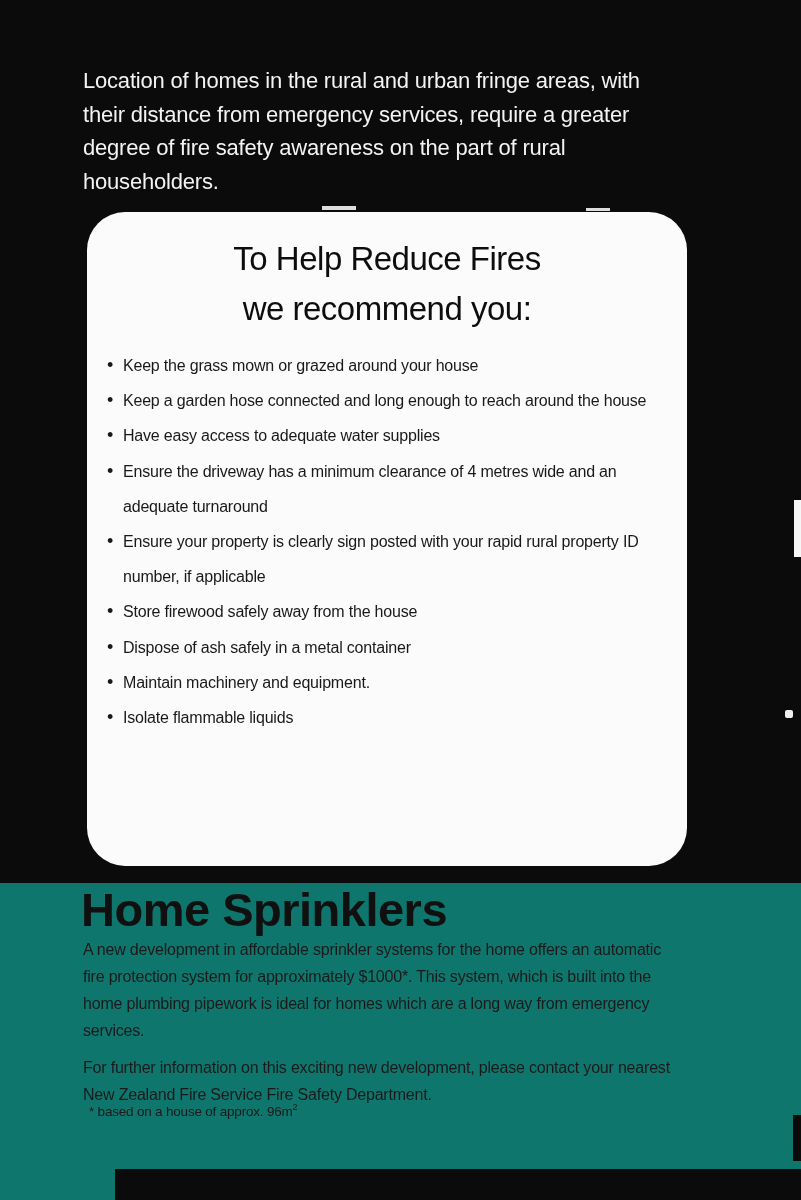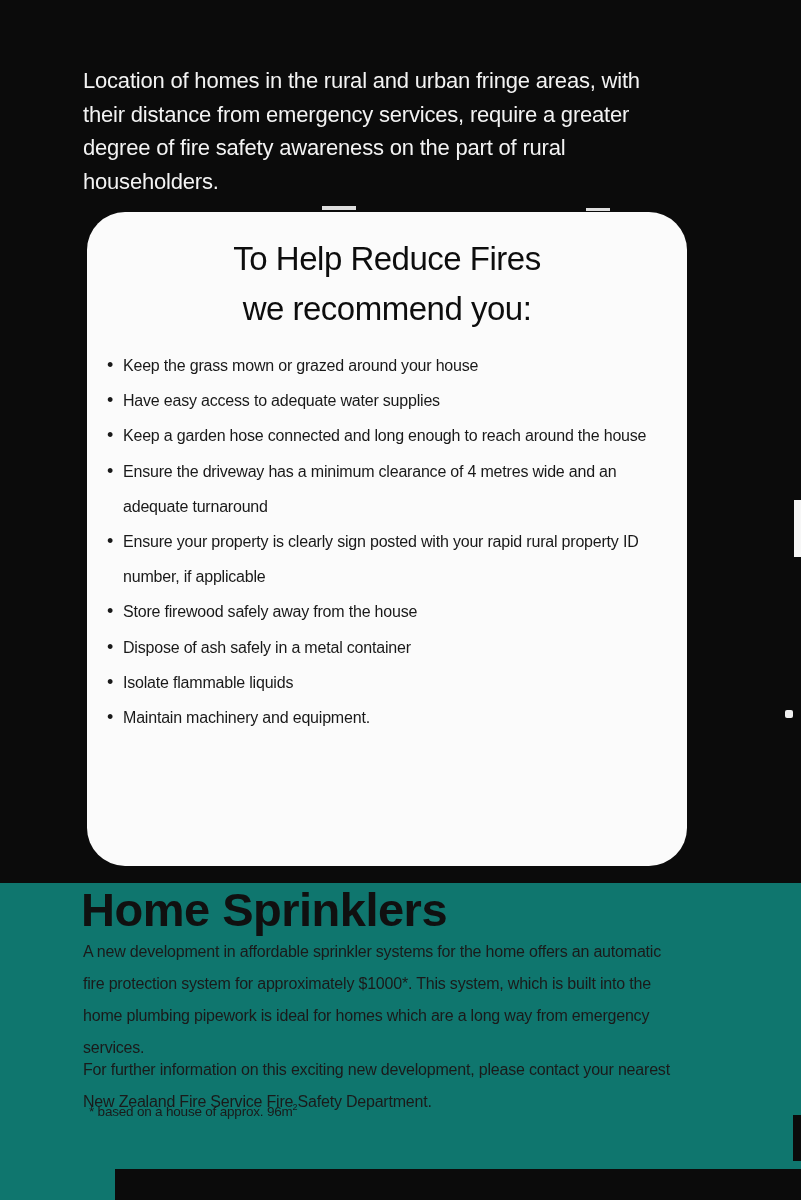--- a/index.html
+++ b/index.html
@@ -37,21 +37,21 @@
     content:"\2022"; position:absolute; left:0; top:0;
     font-size:18px; color:#191919;
   }
   .hs-heading{
     position:absolute; left:81px; top:888px; margin:0;
     font-size:47px; font-weight:bold; line-height:44px; letter-spacing:-0.5px;
     color:#101010;
   }
   .hs-para{
     position:absolute; left:83px; width:600px; margin:0;
-    font-size:16px; line-height:32px; letter-spacing:-0.2px; color:#1a1a1a;
+    font-size:16px; line-height:27px; letter-spacing:-0.2px; color:#1a1a1a;
   }
   .hs-para1{ top:936px; }
   .hs-para2{ top:1054px; }
   .hs-footnote{
     position:absolute; left:89px; top:1102px; margin:0;
     font-size:13.5px; color:#1a1a1a; letter-spacing:-0.2px;
   }
   .hs-footnote sup{ font-size:9px; }
   
   .sliver-right-top{ position:absolute; left:794px; top:500px; width:7px; height:57px; background:#f6f6f6; }
@@ -70,28 +70,28 @@
 
   <p class="intro">Location of homes in the rural and urban fringe areas, with their distance from emergency services, require a greater degree of fire safety awareness on the part of rural householders.</p>
 
   <div class="reco-box">
     <h2 class="box-title">
       <span>To Help Reduce Fires</span><br>
       <span>we recommend you:</span>
     </h2>
     <ul class="bullets">
         <li class="bullet-item"><span>Keep the grass mown or grazed around your house</span></li>
+        <li class="bullet-item"><span>Keep a garden hose connected and long enough to reach around the house</span></li>
         <li class="bullet-item"><span>Have easy access to adequate water supplies</span></li>
-        <li class="bullet-item"><span>Keep a garden hose connected and long enough to reach around the house</span></li>
         <li class="bullet-item"><span>Ensure the driveway has a minimum clearance of 4 metres wide and an adequate turnaround</span></li>
         <li class="bullet-item"><span>Ensure your property is clearly sign posted with your rapid rural property ID number, if applicable</span></li>
         <li class="bullet-item"><span>Store firewood safely away from the house</span></li>
         <li class="bullet-item"><span>Dispose of ash safely in a metal container</span></li>
+        <li class="bullet-item"><span>Maintain machinery and equipment.</span></li>
         <li class="bullet-item"><span>Isolate flammable liquids</span></li>
-        <li class="bullet-item"><span>Maintain machinery and equipment.</span></li>
       </ul>
   </div>
 
   <h1 class="hs-heading">Home Sprinklers</h1>
   <p class="hs-para hs-para1">A new development in affordable sprinkler systems for the home offers an automatic fire protection system for approximately $1000*. This system, which is built into the home plumbing pipework is ideal for homes which are a long way from emergency services.</p>
   <p class="hs-para hs-para2">For further information on this exciting new development, please contact your nearest New Zealand Fire Service Fire Safety Department.</p>
   <p class="hs-footnote"><span>* based on a house of approx. 96m</span><sup>2</sup></p>
 
   <div class="noise-1"></div>
   <div class="noise-2"></div>

